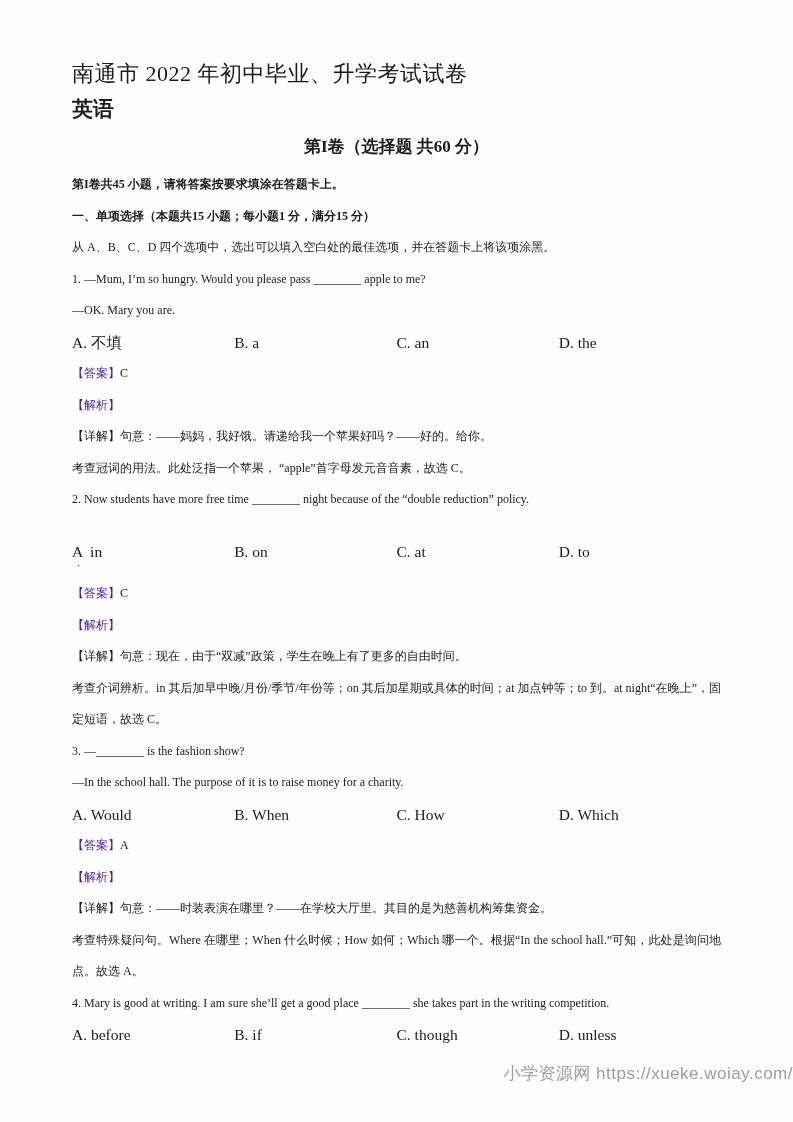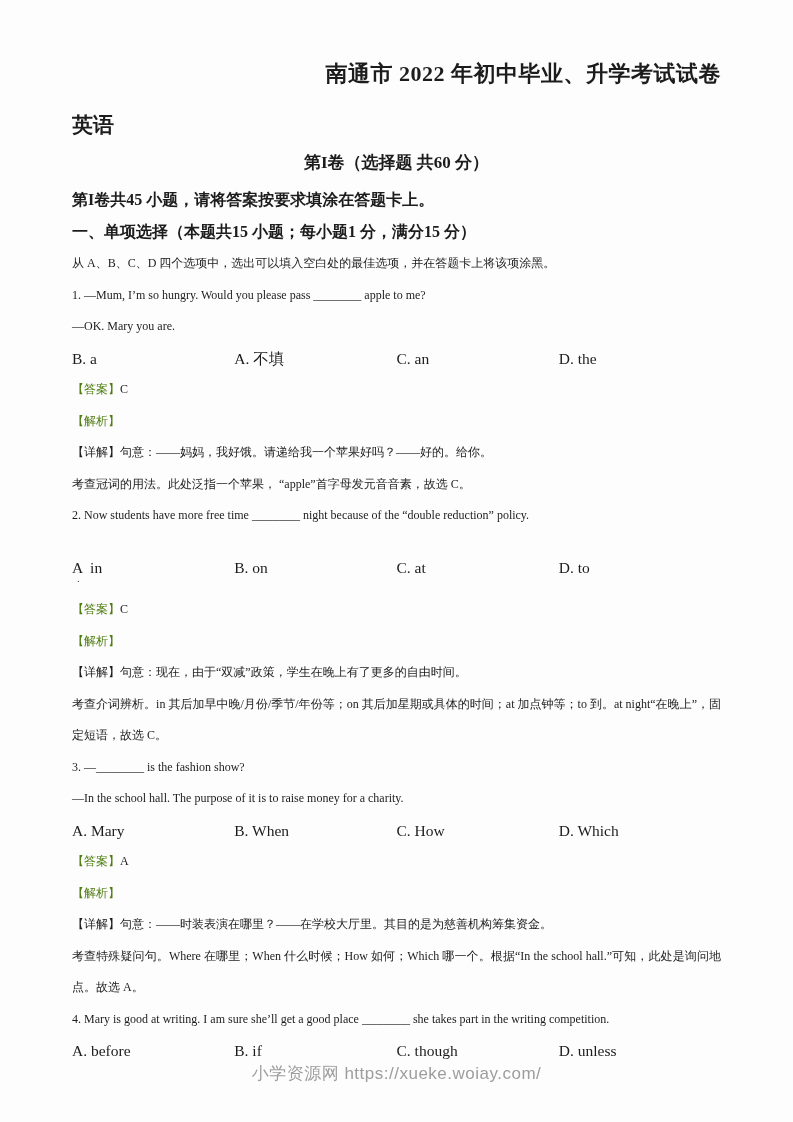--- a/index.html
+++ b/index.html
@@ -11,34 +11,34 @@
     position: relative;
     overflow: hidden;
   }
   .page {
     position: relative;
     width: 793px; height: 1122px;
     padding: 58px 72px 0 72px;
     background: #fdfdfd;
   }
   .exam-title {
-    font-size: 22px; font-weight: bold; text-align: right;
-    line-height: 32px; margin-bottom: 20px;
+    font-size: 22px; font-weight: normal; text-align: left;
+    line-height: 32px; margin-bottom: 4px;
     letter-spacing: 0.5px;
   }
   .exam-subject {
     font-size: 21px; font-weight: bold; text-align: left;
     line-height: 30px; margin-bottom: 8px;
   }
   .volume-heading {
     font-size: 17px; font-weight: bold; text-align: center;
     line-height: 30px; margin-bottom: 6px; font-family: Liberation Serif, serif;
   }
   .volume-note, .part-heading {
-    font-size: 16px; font-weight: bold;
+    font-size: 12px; font-weight: bold;
     line-height: 32px;
   }
   .line {
     font-size: 12px;
     line-height: 31.5px;
     white-space: pre-wrap;
   }
   .wrap-just { text-align: justify; }
   .options {
     position: relative;
@@ -48,26 +48,26 @@
   .opt { width: 25%; white-space: pre; }
   .opt:last-child { width: auto; }
   .stray-dot {
     position: absolute;
     left: 5px; top: 21px;
     font-size: 11px; color: #444;
     line-height: 10px;
   }
   .gap-top { }
   .gap-bottom { margin-bottom: 11px; margin-top: 20px; }
-  .lbl-blue { color: #4d7c0f; }
+  .lbl-blue { color: #4c1d95; }
   .lbl-detail { font-weight: normal; }
   .footer {
     position: absolute;
     left: 0; right: 0; top: 1062px;
-    text-align: center;
+    text-align: right;
     font-family: "Liberation Sans", "DejaVu Sans", sans-serif;
     font-size: 17px;
     color: #9d9d9d;
     letter-spacing: 0.5px;
   }
 </style>
 </head>
 <body>
 
 <div class="page">
@@ -76,22 +76,22 @@
   <div class="exam-subject">英语</div>
   <div class="volume-heading">第I卷（选择题 共60 分）</div>
   <div class="volume-note">第I卷共45 小题，请将答案按要求填涂在答题卡上。</div>
   <div class="part-heading">一、单项选择（本题共15 小题；每小题1 分，满分15 分）</div>
   <div class="line">从 A、B、C、D 四个选项中，选出可以填入空白处的最佳选项，并在答题卡上将该项涂黑。</div>
 
   <div>
     <div class="line">1. —Mum, I’m so hungry. Would you please pass ________ apple to me?</div>
     <div class="line">—OK. Mary you are.</div>
     <div class="options">
+      <span class="opt">A. 不填</span>
       <span class="opt">B. a</span>
-      <span class="opt">A. 不填</span>
       <span class="opt">C. an</span>
       <span class="opt">D. the</span>
     </div>
     <div class="line"><span class="lbl-blue">【答案】</span><span>C</span></div>
     <div class="line"><span class="lbl-blue">【解析】</span></div>
     <div class="line"><span class="lbl-detail">【详解】</span><span>句意：——妈妈，我好饿。请递给我一个苹果好吗？——好的。给你。</span></div>
     <div class="line wrap-just">考查冠词的用法。此处泛指一个苹果， “apple”首字母发元音音素，故选 C。</div>
   </div>
 
   <div>
@@ -106,21 +106,21 @@
     <div class="line"><span class="lbl-blue">【答案】</span><span>C</span></div>
     <div class="line"><span class="lbl-blue">【解析】</span></div>
     <div class="line"><span class="lbl-detail">【详解】</span><span>句意：现在，由于“双减”政策，学生在晚上有了更多的自由时间。</span></div>
     <div class="line wrap-just">考查介词辨析。in 其后加早中晚/月份/季节/年份等；on 其后加星期或具体的时间；at 加点钟等；to 到。at night“在晚上”，固定短语，故选 C。</div>
   </div>
 
   <div>
     <div class="line">3. —________ is the fashion show?</div>
     <div class="line">—In the school hall. The purpose of it is to raise money for a charity.</div>
     <div class="options">
-      <span class="opt">A. Mary</span>
+      <span class="opt">A. Would</span>
       <span class="opt">B. When</span>
       <span class="opt">C. How</span>
       <span class="opt">D. Which</span>
     </div>
     <div class="line"><span class="lbl-blue">【答案】</span><span>A</span></div>
     <div class="line"><span class="lbl-blue">【解析】</span></div>
     <div class="line"><span class="lbl-detail">【详解】</span><span>句意：——时装表演在哪里？——在学校大厅里。其目的是为慈善机构筹集资金。</span></div>
     <div class="line wrap-just">考查特殊疑问句。Where 在哪里；When 什么时候；How 如何；Which 哪一个。根据“In the school hall.”可知，此处是询问地点。故选 A。</div>
   </div>
 

